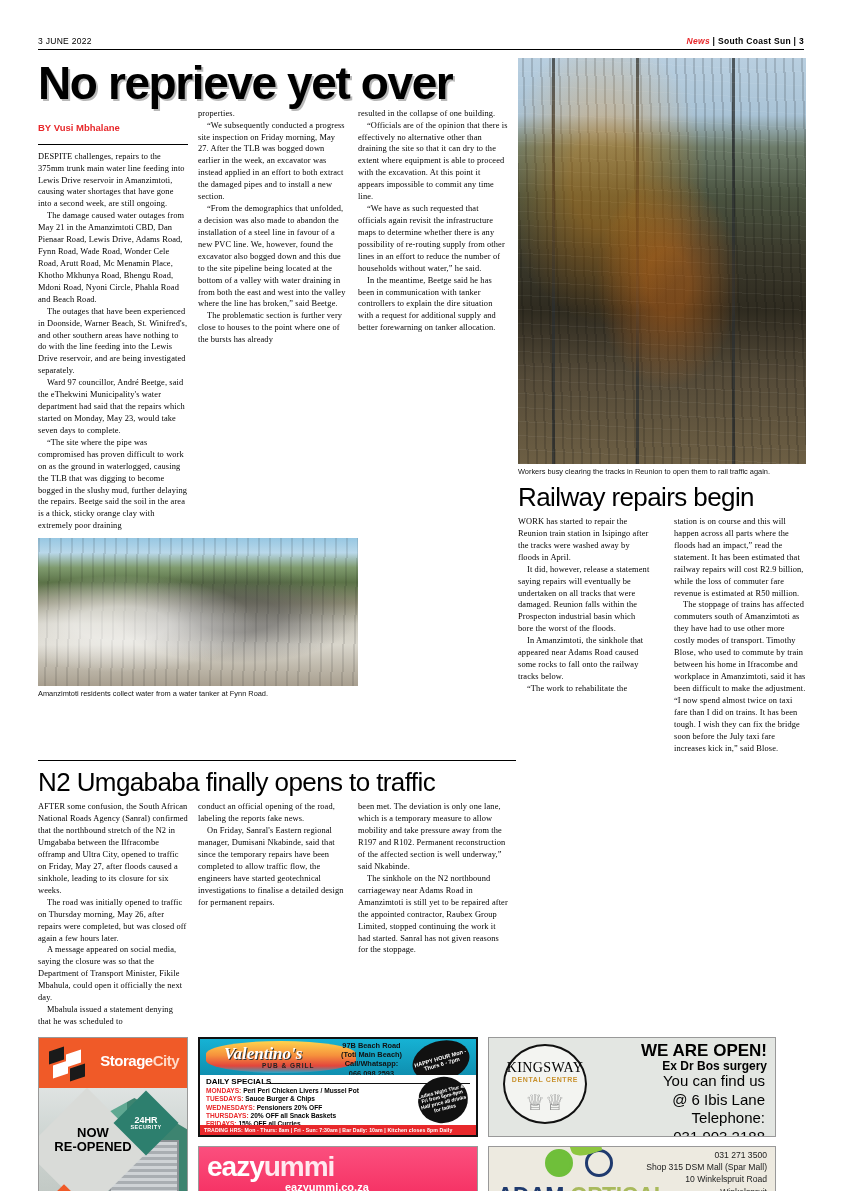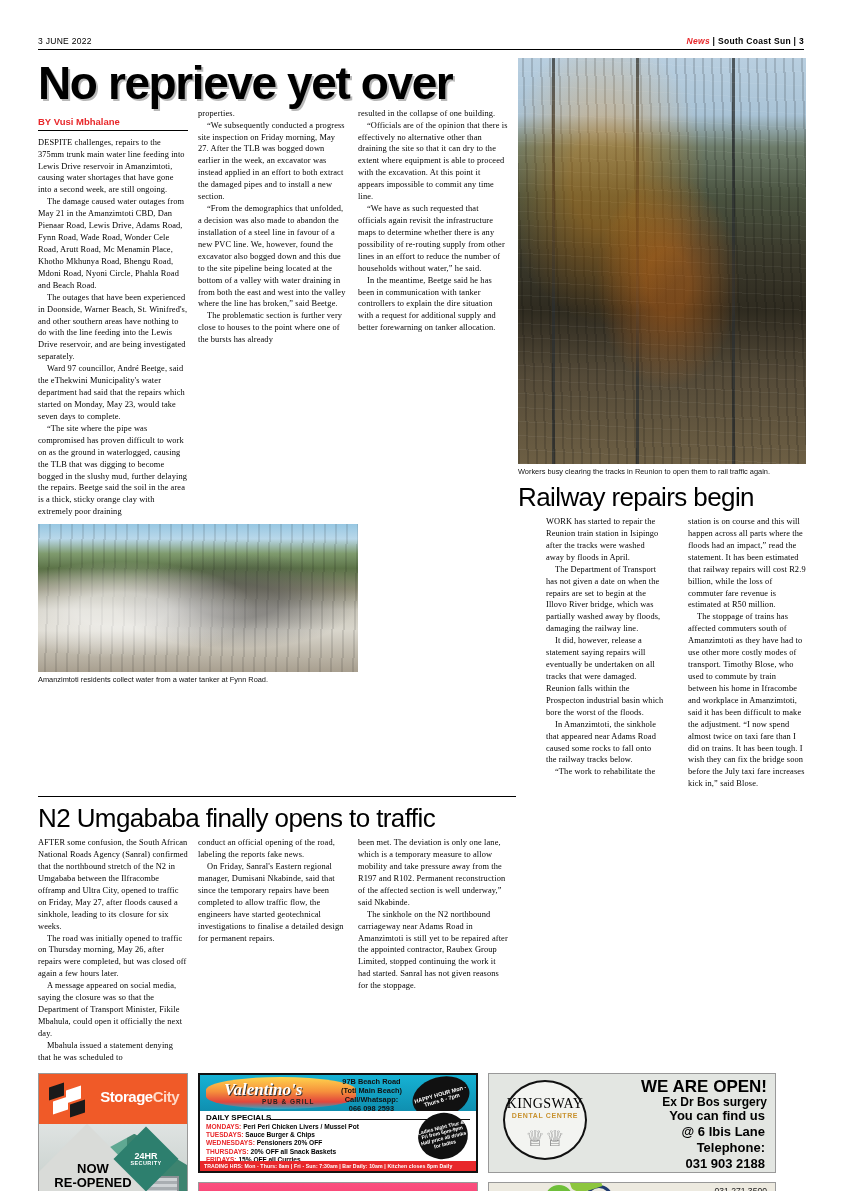--- a/index.html
+++ b/index.html
@@ -33,21 +33,21 @@
 
   h1.headline {
     font-family:"Liberation Sans", sans-serif;
     font-weight:700; font-size:46px; line-height:0.95;
     letter-spacing:-1.4px; margin:4px 0 0 0;
     text-shadow:2px 2px 0 rgba(0,0,0,.28);
   }
   .byline {
     font-family:"Liberation Sans", sans-serif;
     font-weight:700; font-size:9.5px; color:#e8282b;
-    margin-top:8px; padding-bottom:3px;
+    margin-top:14px; padding-bottom:11px;
     border-bottom:1.4px solid #000; width:150px;
   }
 
   
   .cols { display:flex; gap:10px; }
   .col { width:150px; }
   .col p, .story p {
     font-size:8.4px; line-height:1.42; margin:0;
     text-align:left; text-indent:9px;
     font-family:"Liberation Serif", serif;
@@ -190,21 +190,21 @@
   .bos-open i { font-size:12px; font-style:normal; display:block; line-height:1.2; }
   .bos-circle { position:absolute; left:14px; top:6px; width:84px; height:80px;
       border-radius:50%; border:2.5px solid #111; background:#f3f4f1; }
   .bos-k { position:absolute; left:0; right:0; top:14px; text-align:center;
       font-family:"Liberation Serif",serif; font-size:14px; letter-spacing:.4px; }
   .bos-d { position:absolute; left:0; right:0; top:30px; text-align:center;
       font-family:"Liberation Sans",sans-serif; font-weight:700; font-size:7px;
       color:#c8922f; letter-spacing:.6px; }
   .bos-tooth { position:absolute; left:0; right:0; bottom:6px; text-align:center; font-size:22px; color:#888; }
   .bos-find { position:absolute; right:10px; top:34px; text-align:right;
-      font-family:"Liberation Sans",sans-serif; font-weight:700; font-size:13px; line-height:1.25; }
+      font-family:"Liberation Sans",sans-serif; font-weight:400; font-size:15px; line-height:1.25; }
 
   
   .ad-adam { width:288px; height:170px; border:1px solid #999; background:#edeae0; position:relative; overflow:hidden; }
   .ao-top { height:40px; position:relative; }
   .ao-glasses { position:absolute; left:56px; top:-4px; width:92px; height:34px; }
   .ao-lens { position:absolute; top:6px; width:28px; height:28px; border-radius:50%; border:3px solid #1f3a6e; }
   .ao-lens.l { left:0; background:#6fbf3a; border-color:#6fbf3a; }
   .ao-lens.r { left:40px; }
   .ao-leaf { position:absolute; left:26px; top:-2px; width:30px; height:14px;
       background:#8dc63f; border-radius:0 60% 0 60%; transform:rotate(-18deg); }
@@ -269,24 +269,23 @@
         <div class="ph-rail">
           <div class="pole" style="left:34px"></div>
           <div class="pole" style="left:118px"></div>
           <div class="pole" style="left:214px"></div>
         </div>
       </div>
       <div class="caption">Workers busy clearing the tracks in Reunion to open them to rail traffic again.</div>
 
       <h2 class="sec" style="margin-top:7px;">Railway repairs begin</h2>
 
-      <div class="cols" style="gap:24px;margin-left:28px;">
+      <div class="cols" style="gap:24px;">
         <div class="col" style="width:138px;">
           <p class="first">WORK has started to repair the Reunion train station in Isipingo after the tracks were washed away by floods in April.</p>
-          <p>The Department of Transport has not given a date on when the repairs are set to begin at the Illovo River bridge, which was partially washed away by floods, damaging the railway line.</p>
           <p>It did, however, release a statement saying repairs will eventually be undertaken on all tracks that were damaged. Reunion falls within the Prospecton industrial basin which bore the worst of the floods.</p>
           <p>In Amanzimtoti, the sinkhole that appeared near Adams Road caused some rocks to fall onto the railway tracks below.</p>
           <p>“The work to rehabilitate the</p>
         </div>
         <div class="col" style="width:138px;">
           <p class="first">station is on course and this will happen across all parts where the floods had an impact,” read the statement. It has been estimated that railway repairs will cost R2.9 billion, while the loss of commuter fare revenue is estimated at R50 million.</p>
           <p>The stoppage of trains has affected commuters south of Amanzimtoti as they have had to use other more costly modes of transport. Timothy Blose, who used to commute by train between his home in Ifracombe and workplace in Amanzimtoti, said it has been difficult to make the adjustment. “I now spend almost twice on taxi fare than I did on trains. It has been tough. I wish they can fix the bridge soon before the July taxi fare increases kick in,” said Blose.</p>
         </div>
       </div>
     </div>

